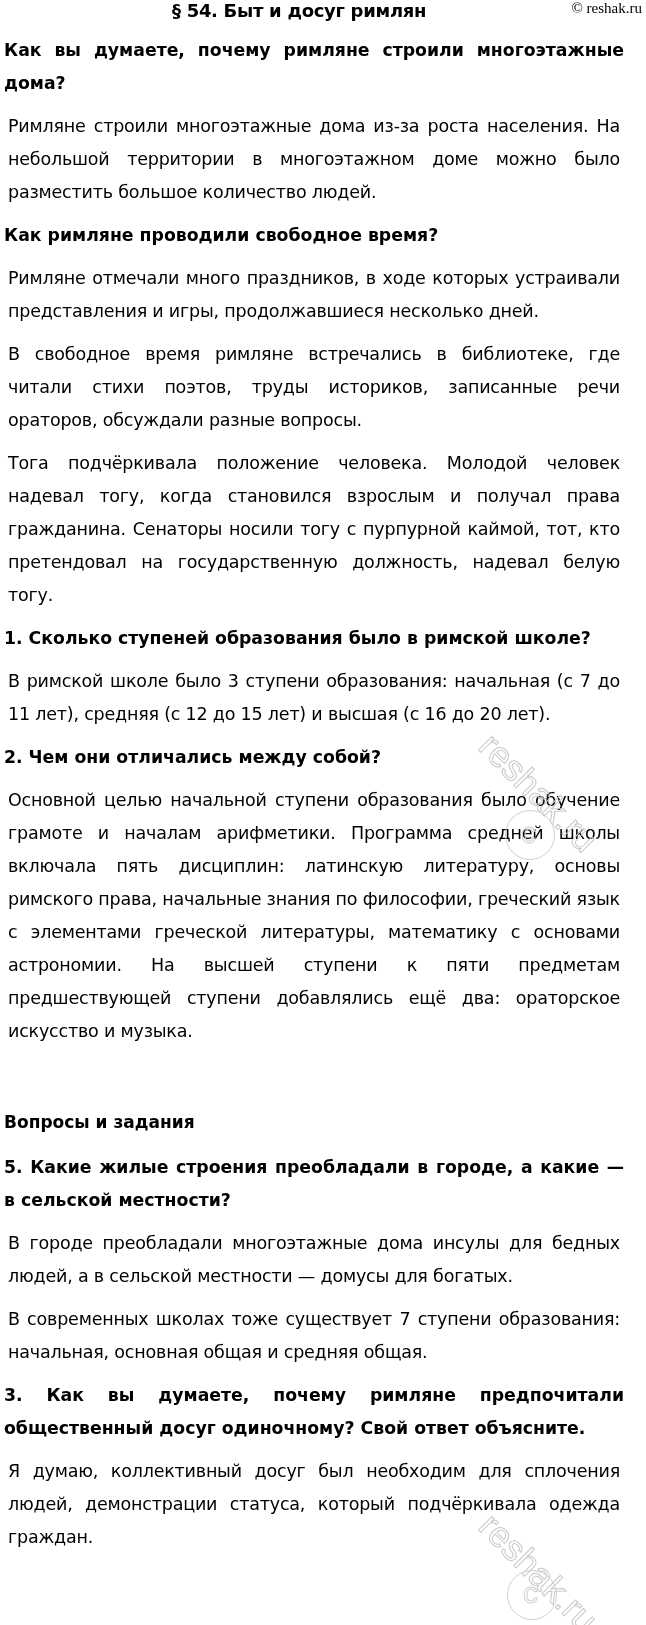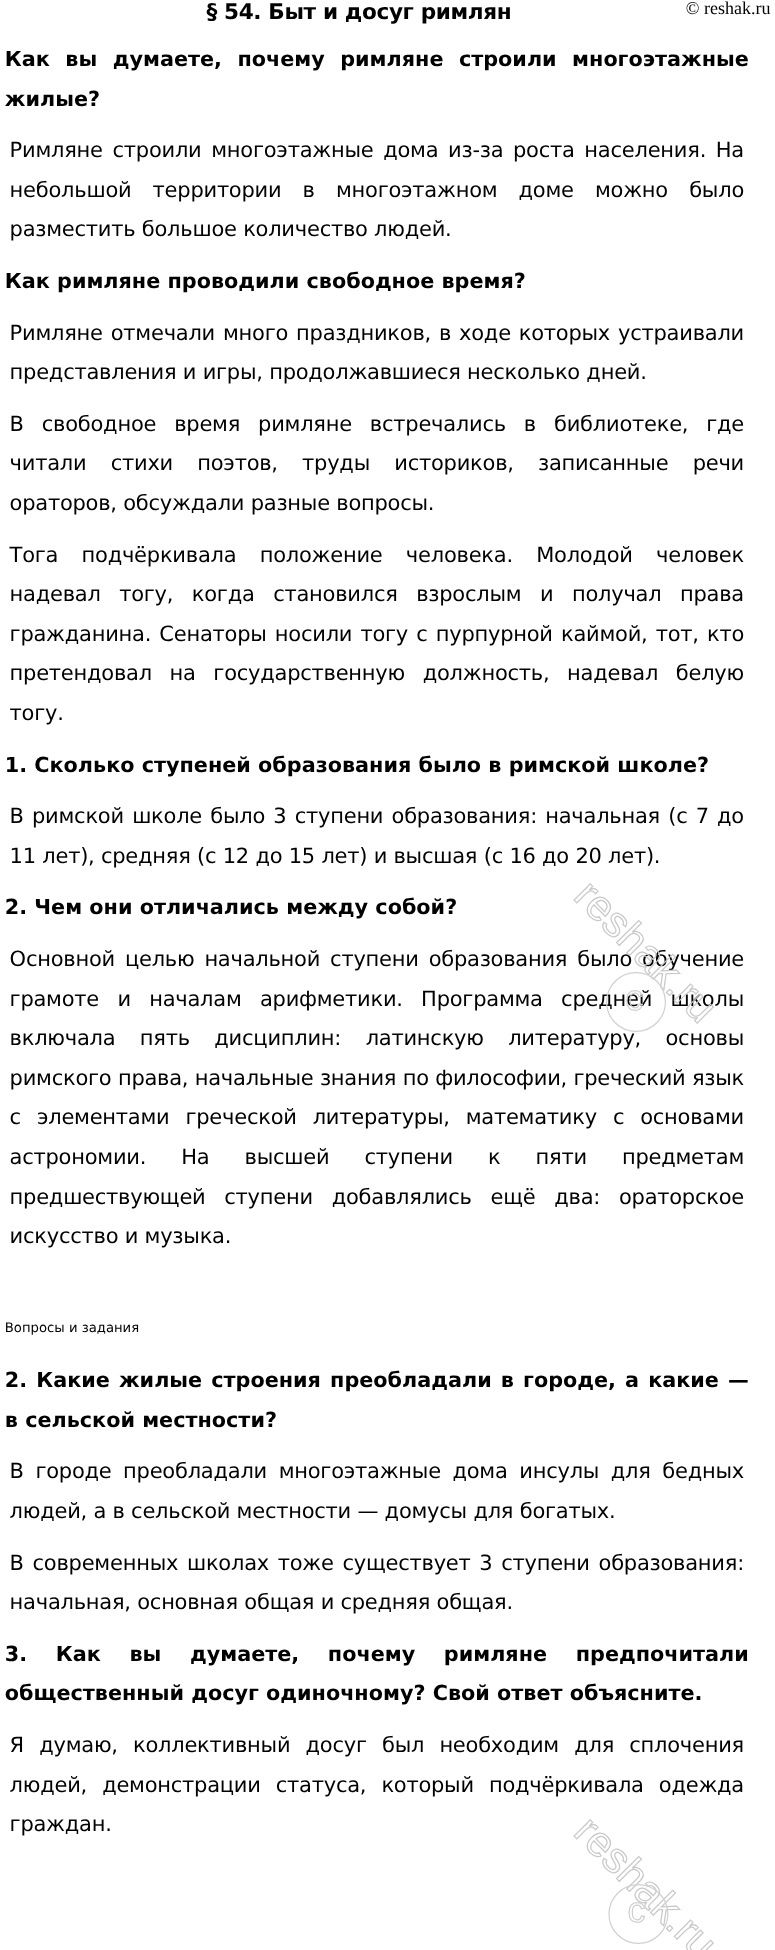--- a/index.html
+++ b/index.html
@@ -20,21 +20,21 @@
   .q {
     font-weight: bold; font-size: 17.3px; line-height: 33px;
     text-align: justify; margin: 0;
   }
   .a {
     font-size: 17.5px; line-height: 33px; text-align: justify;
     margin: 4px; letter-spacing: -0.2px;
   }
   .q + .a, .a + .a, .a + .q { margin-top: 10px; }
   .section-title {
-    font-weight: normal; font-size: 11px; margin-top: 42px; margin-bottom: 12px; line-height: 33px;
+    font-weight: bold; font-size: 17px; margin-top: 58px; margin-bottom: 12px; line-height: 33px;
   }
   .wm {
     position: absolute; color: transparent; -webkit-text-stroke: 1px #c8c8c8;
     font-family: "Liberation Sans", sans-serif; font-size: 36px; pointer-events: none;
     transform: rotate(45deg); transform-origin: left top;
   }
   .wm-circle {
     position: absolute; border: 1.5px solid #d0d0d0; border-radius: 50%;
     width: 48px; height: 48px; pointer-events: none;
   }
@@ -46,36 +46,36 @@
 </head>
 <body>
 
 <div class="page">
   <div class="header">
     <span class="title">§ 54. Быт и досуг римлян</span>
     <span class="copyright">© reshak.ru</span>
   </div>
 
   <div style="margin-top:4px">
-    <p class="q">Как вы думаете, почему римляне строили многоэтажные жилые?</p>
+    <p class="q">Как вы думаете, почему римляне строили многоэтажные дома?</p>
     <p class="a">Римляне строили многоэтажные дома из-за роста населения. На небольшой территории в многоэтажном доме можно было разместить большое количество людей.</p>
     <p class="q">Как римляне проводили свободное время?</p>
     <p class="a">Римляне отмечали много праздников, в ходе которых устраивали представления и игры, продолжавшиеся несколько дней.</p>
     <p class="a">В свободное время римляне встречались в библиотеке, где читали стихи поэтов, труды историков, записанные речи ораторов, обсуждали разные вопросы.</p>
     <p class="a">Тога подчёркивала положение человека. Молодой человек надевал тогу, когда становился взрослым и получал права гражданина. Сенаторы носили тогу с пурпурной каймой, тот, кто претендовал на государственную должность, надевал белую тогу.</p>
     <p class="q">1. Сколько ступеней образования было в римской школе?</p>
     <p class="a">В римской школе было 3 ступени образования: начальная (с 7 до 11 лет), средняя (с 12 до 15 лет) и высшая (с 16 до 20 лет).</p>
     <p class="q">2. Чем они отличались между собой?</p>
     <p class="a">Основной целью начальной ступени образования было обучение грамоте и началам арифметики. Программа средней школы включала пять дисциплин: латинскую литературу, основы римского права, начальные знания по философии, греческий язык с элементами греческой литературы, математику с основами астрономии. На высшей ступени к пяти предметам предшествующей ступени добавлялись ещё два: ораторское искусство и музыка.</p>
 
     <div class="section-title">Вопросы и задания</div>
 
-    <p class="q">2. Какие жилые строения преобладали в городе, а какие — в сельской местности?</p>
+    <p class="q">5. Какие жилые строения преобладали в городе, а какие — в сельской местности?</p>
     <p class="a">В городе преобладали многоэтажные дома инсулы для бедных людей, а в сельской местности — домусы для богатых.</p>
-    <p class="a">В современных школах тоже существует 3 ступени образования: начальная, основная общая и средняя общая.</p>
+    <p class="a">В современных школах тоже существует 7 ступени образования: начальная, основная общая и средняя общая.</p>
     <p class="q">3. Как вы думаете, почему римляне предпочитали общественный досуг одиночному? Свой ответ объясните.</p>
     <p class="a">Я думаю, коллективный досуг был необходим для сплочения людей, демонстрации статуса, который подчёркивала одежда граждан.</p>
 
   </div>
 </div>
 
 <div class="wm" style="left:500px;top:725px;">reshak.ru</div>
 <div class="wm-circle" style="left:505px;top:810px;"></div>
 <div class="wm" style="left:500px;top:1505px;">reshak.ru</div>
 <div class="wm-circle" style="left:507px;top:1570px;"></div>

